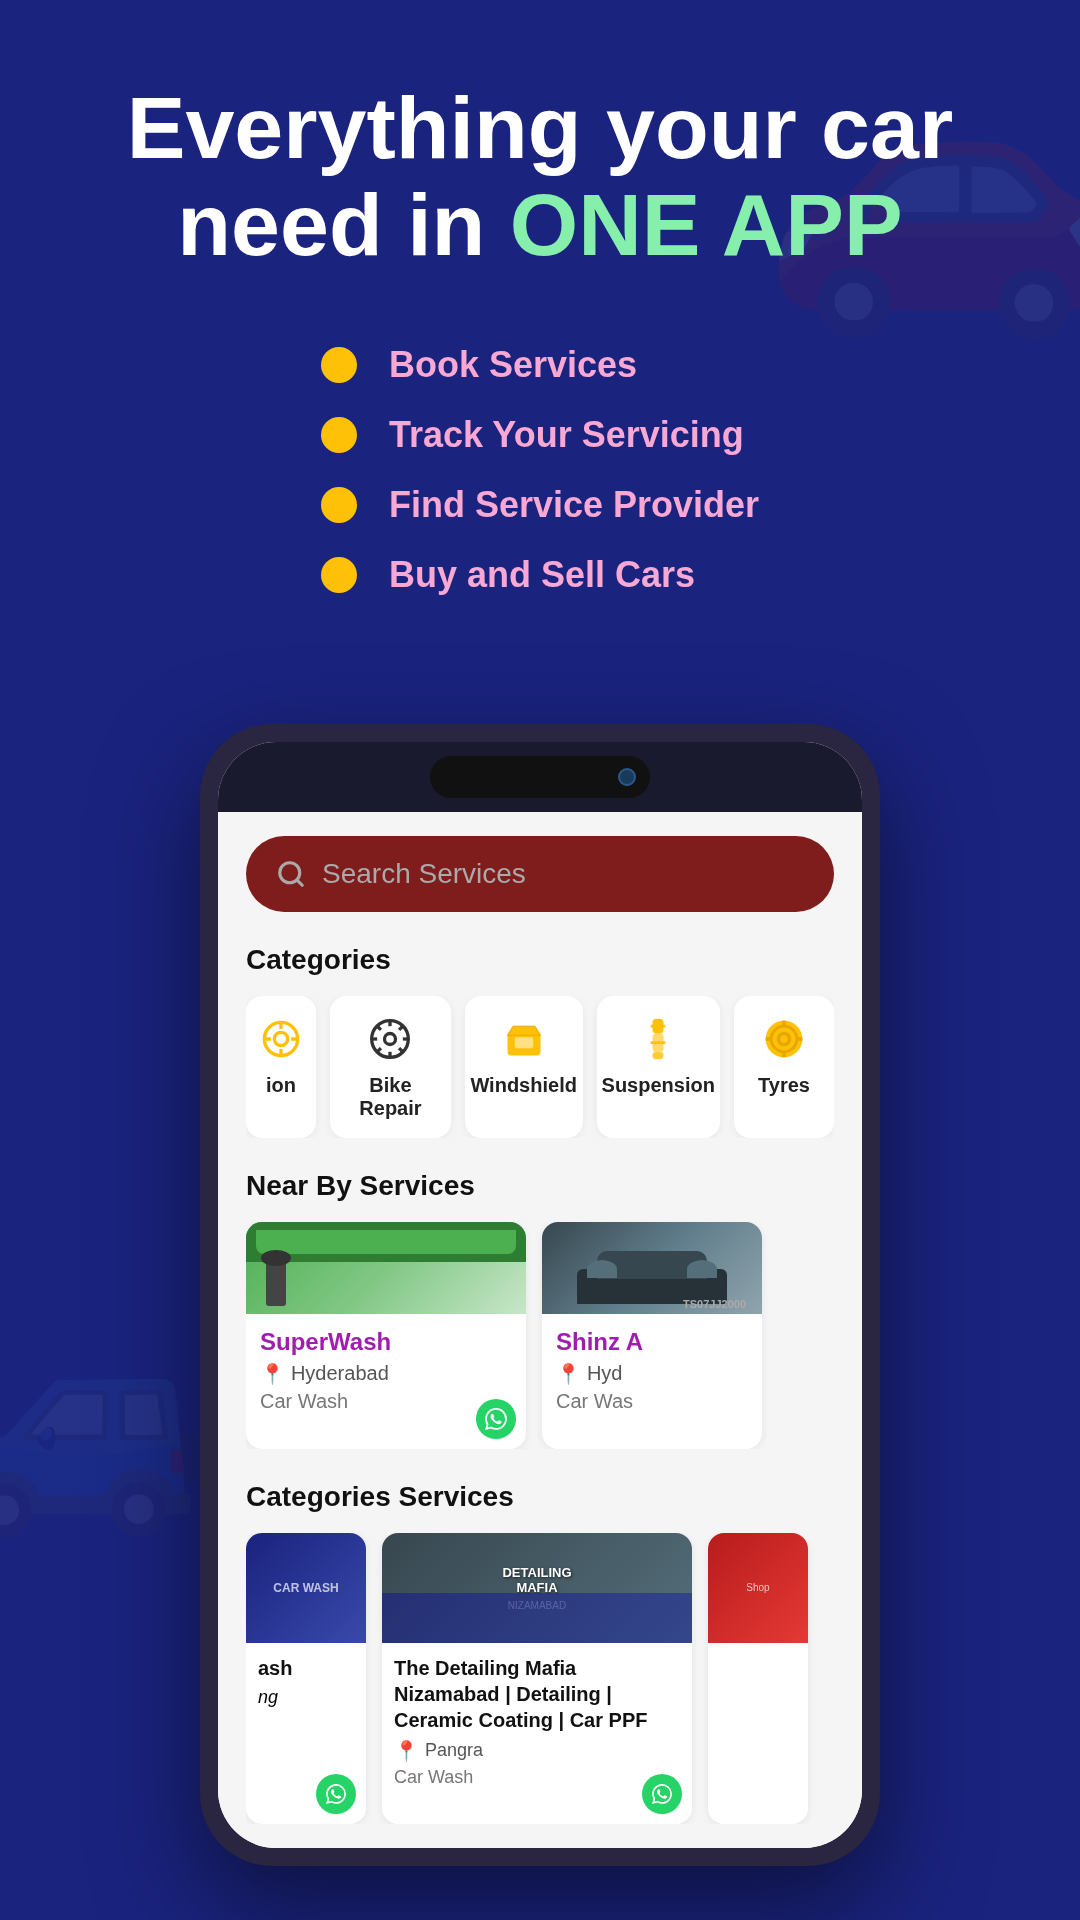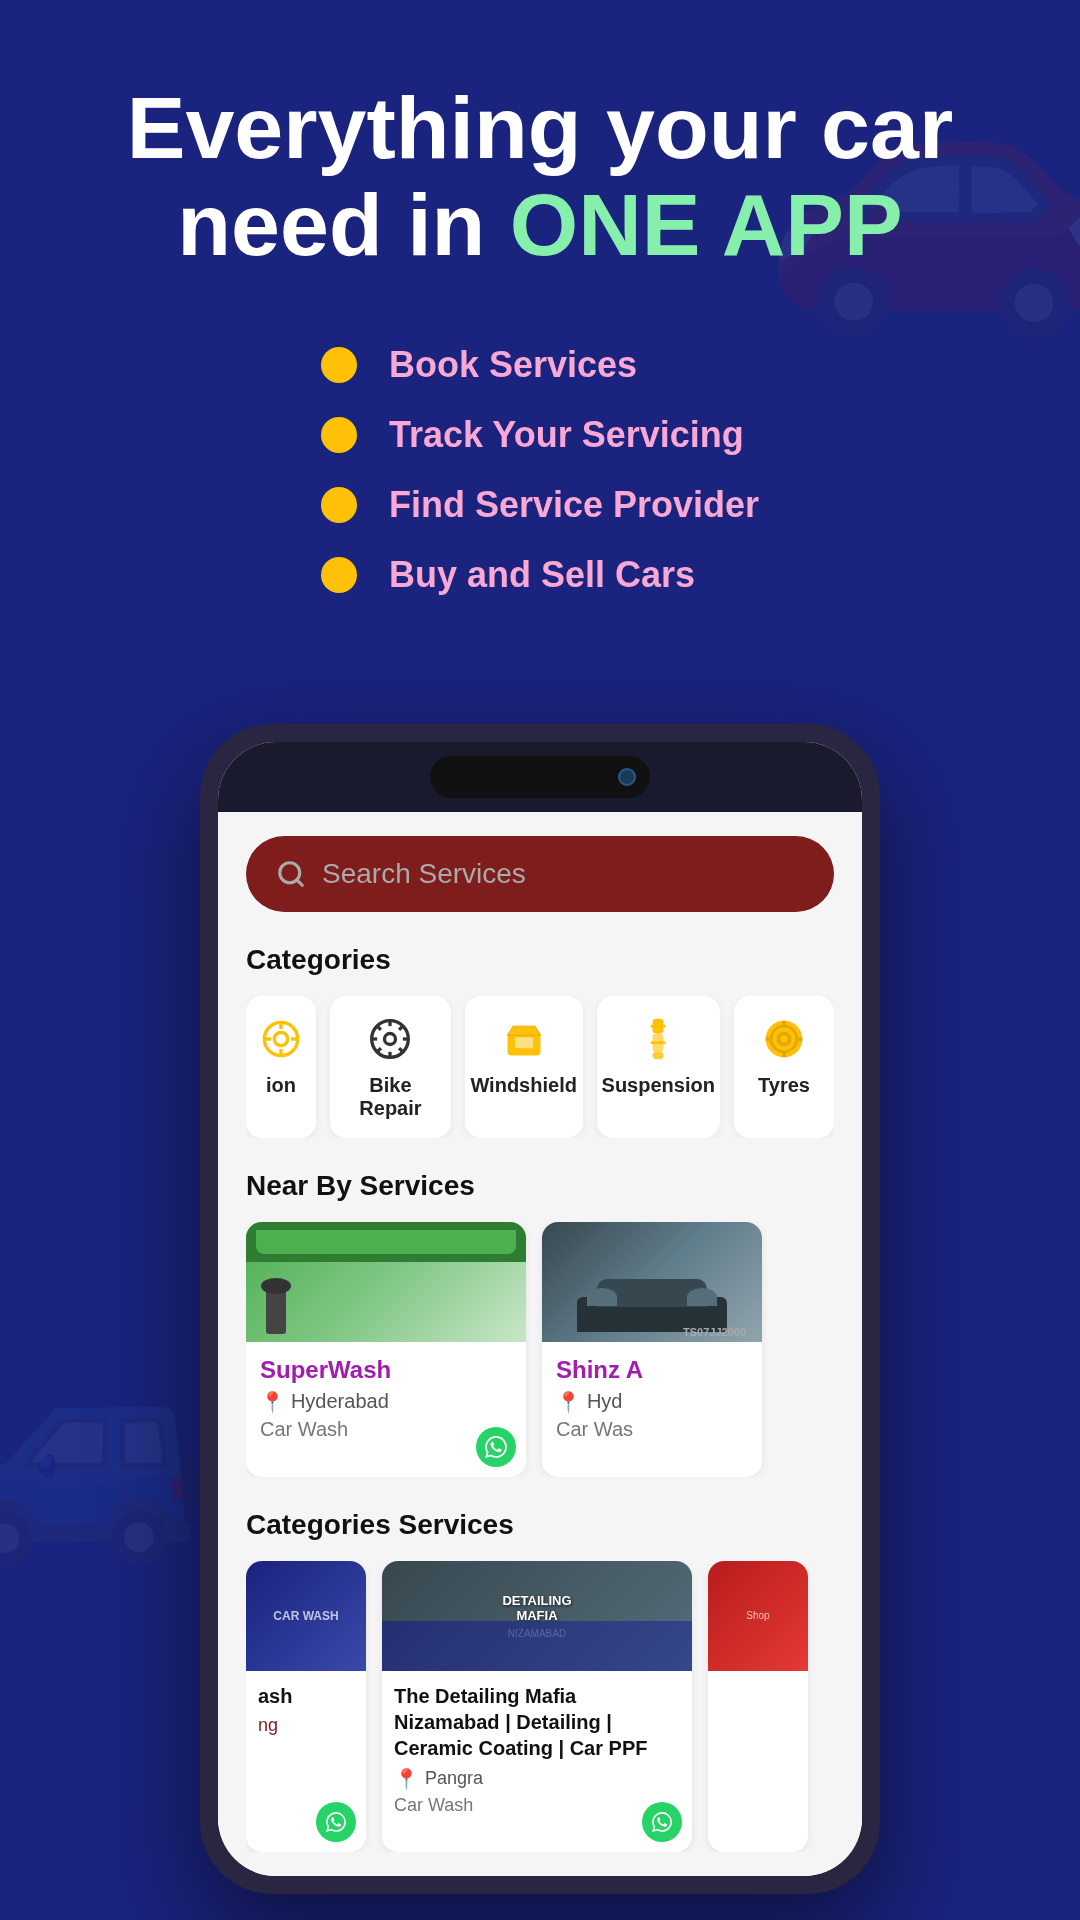--- a/index.html
+++ b/index.html
@@ -226,21 +226,21 @@
       border-radius: 16px;
       width: 260px;
       flex-shrink: 0;
       box-shadow: 0 2px 8px rgba(0,0,0,0.07);
       overflow: hidden;
       position: relative;
     }
 
     .service-card-img {
       width: 100%;
-      height: 120px;
+      height: 92px;
       background: #ccc;
       position: relative;
     }
 
     .service-card-img.green-awning {
       background: linear-gradient(135deg, #4caf50 0%, #81c784 50%, #c8e6c9 100%);
     }
 
     .service-card-img.car-dark {
       background: linear-gradient(135deg, #37474f 0%, #607d8b 50%, #90a4ae 100%);
@@ -529,21 +529,21 @@
 
         <div class="section-title">Categories Services</div>
         <div class="recommended-row">
 
           <div class="rec-card" style="width:120px;overflow:hidden;">
             <div class="rec-card-img" style="background:linear-gradient(135deg,#1a237e,#3949ab);">
               <div style="font-size:12px;color:rgba(255,255,255,0.7);text-align:center;font-weight:700;padding:6px;">CAR WASH</div>
             </div>
             <div class="rec-card-body">
               <div class="rec-service-name">ash</div>
-              <div style="font-size:18px;color:#7f1d1d;">ng</div>
+              <div style="font-size:18px;color:#000000;font-style:italic;">ng</div>
             </div>
             <div class="whatsapp-btn">
               <svg width="20" height="20" viewBox="0 0 24 24" fill="white">
                 <path d="M17.472 14.382c-.297-.149-1.758-.867-2.03-.967-.273-.099-.471-.148-.67.15-.197.297-.767.966-.94 1.164-.173.199-.347.223-.644.075-.297-.15-1.255-.463-2.39-1.475-.883-.788-1.48-1.761-1.653-2.059-.173-.297-.018-.458.13-.606.134-.133.298-.347.446-.52.149-.174.198-.298.298-.497.099-.198.05-.371-.025-.52-.075-.149-.669-1.612-.916-2.207-.242-.579-.487-.5-.669-.51-.173-.008-.371-.01-.57-.01-.198 0-.52.074-.792.372-.272.297-1.04 1.016-1.04 2.479 0 1.462 1.065 2.875 1.213 3.074.149.198 2.096 3.2 5.077 4.487.709.306 1.262.489 1.694.625.712.227 1.36.195 1.871.118.571-.085 1.758-.719 2.006-1.413.248-.694.248-1.289.173-1.413-.074-.124-.272-.198-.57-.347m-5.421 7.403h-.004a9.87 9.87 0 01-5.031-1.378l-.361-.214-3.741.982.998-3.648-.235-.374a9.86 9.86 0 01-1.51-5.26c.001-5.45 4.436-9.884 9.888-9.884 2.64 0 5.122 1.03 6.988 2.898a9.825 9.825 0 012.893 6.994c-.003 5.45-4.437 9.884-9.885 9.884m8.413-18.297A11.815 11.815 0 0012.05 0C5.495 0 .16 5.335.157 11.892c0 2.096.547 4.142 1.588 5.945L.057 24l6.305-1.654a11.882 11.882 0 005.683 1.448h.005c6.554 0 11.89-5.335 11.893-11.893a11.821 11.821 0 00-3.48-8.413Z"></path>
               </svg>
             </div>
           </div>
 
           <div class="rec-card" style="width:310px;">
             <div class="rec-card-img">

